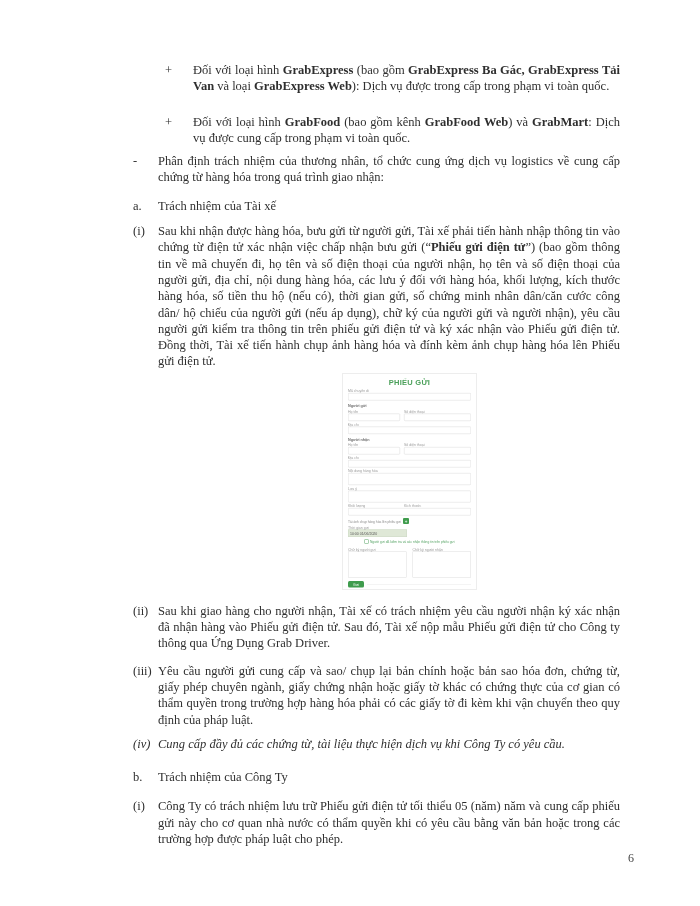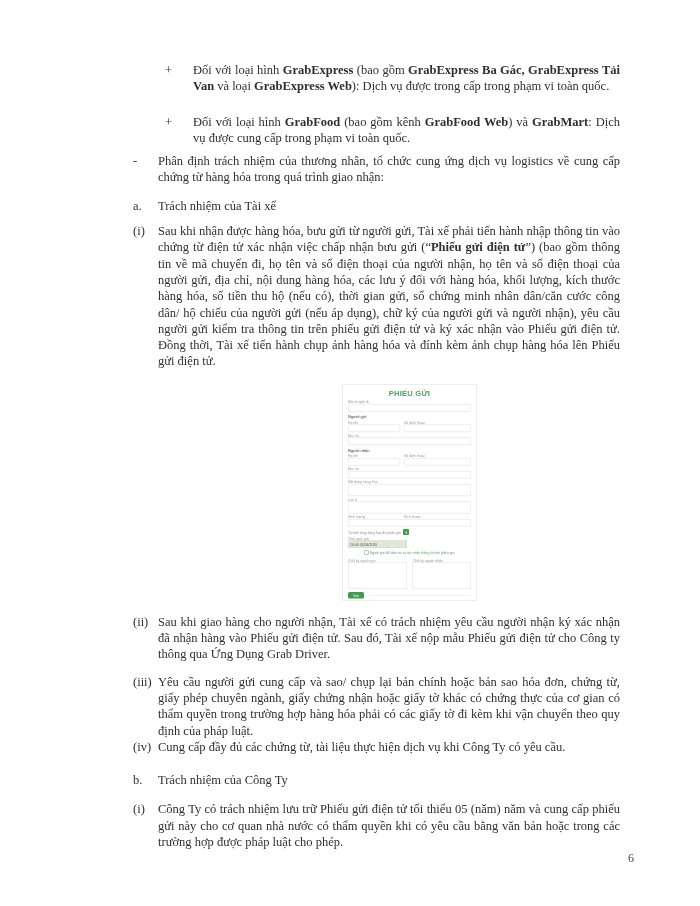--- a/index.html
+++ b/index.html
@@ -63,21 +63,21 @@
     <div class="item" style="margin-top:12px;">
       <span class="marker">a.</span>
       <div class="txt"><span>Trách nhiệm của Tài xế</span></div>
     </div>
 
     <div class="item" style="margin-top:9px;">
       <span class="marker">(i)</span>
       <div class="txt"><span>Sau khi nhận được hàng hóa, bưu gửi từ người gửi, Tài xế phải tiến hành nhập thông tin vào chứng từ điện tử xác nhận việc chấp nhận bưu gửi (“</span><b>Phiếu gửi điện tử</b><span>”) (bao gồm thông tin về mã chuyến đi, họ tên và số điện thoại của người nhận, họ tên và số điện thoại của người gửi, địa chỉ, nội dung hàng hóa, các lưu ý đối với hàng hóa, khối lượng, kích thước hàng hóa, số tiền thu hộ (nếu có), thời gian gửi, số chứng minh nhân dân/căn cước công dân/ hộ chiếu của người gửi (nếu áp dụng), chữ ký của người gửi và người nhận), yêu cầu người gửi kiểm tra thông tin trên phiếu gửi điện tử và ký xác nhận vào Phiếu gửi điện tử. Đồng thời, Tài xế tiến hành chụp ảnh hàng hóa và đính kèm ảnh chụp hàng hóa lên Phiếu gửi điện tử.</span></div>
     </div>
 
-    <div class="form-wrap" style="margin-left:209px;margin-top:14px;">
+    <div class="form-wrap" style="margin-left:209px;margin-top:3px;">
       <div class="form-scale">
         <div class="form">
           <div class="f-title">PHIẾU GỬI</div>
 
           <div class="f-label">Mã chuyến đi</div>
           <div class="f-input"></div>
 
           <div class="f-section">Người gửi</div>
           <div class="f-row">
             <div class="f-col-l">
@@ -157,21 +157,21 @@
     <div class="item" style="margin-top:13px;">
       <span class="marker">(ii)</span>
       <div class="txt"><span>Sau khi giao hàng cho người nhận, Tài xế có trách nhiệm yêu cầu người nhận ký xác nhận đã nhận hàng vào Phiếu gửi điện tử. Sau đó, Tài xế nộp mẫu Phiếu gửi điện tử cho Công ty thông qua Ứng Dụng Grab Driver.</span></div>
     </div>
 
     <div class="item" style="margin-top:11px;font-family:Liberation Serif, serif;">
       <span class="marker">(iii)</span>
       <div class="txt"><span>Yêu cầu người gửi cung cấp và sao/ chụp lại bản chính hoặc bản sao hóa đơn, chứng từ, giấy phép chuyên ngành, giấy chứng nhận hoặc giấy tờ khác có chứng thực của cơ gian có thẩm quyền trong trường hợp hàng hóa phải có các giấy tờ đi kèm khi vận chuyển theo quy định của pháp luật.</span></div>
     </div>
 
-    <div class="item" style="">
+    <div class="item" style="margin-top:8px;font-style:italic;">
       <span class="marker">(iv)</span>
       <div class="txt"><span>Cung cấp đầy đủ các chứng từ, tài liệu thực hiện dịch vụ khi Công Ty có yêu cầu.</span></div>
     </div>
 
     <div class="item" style="margin-top:17px;">
       <span class="marker">b.</span>
       <div class="txt"><span>Trách nhiệm của Công Ty</span></div>
     </div>
 
     <div class="item" style="margin-top:13px;">

